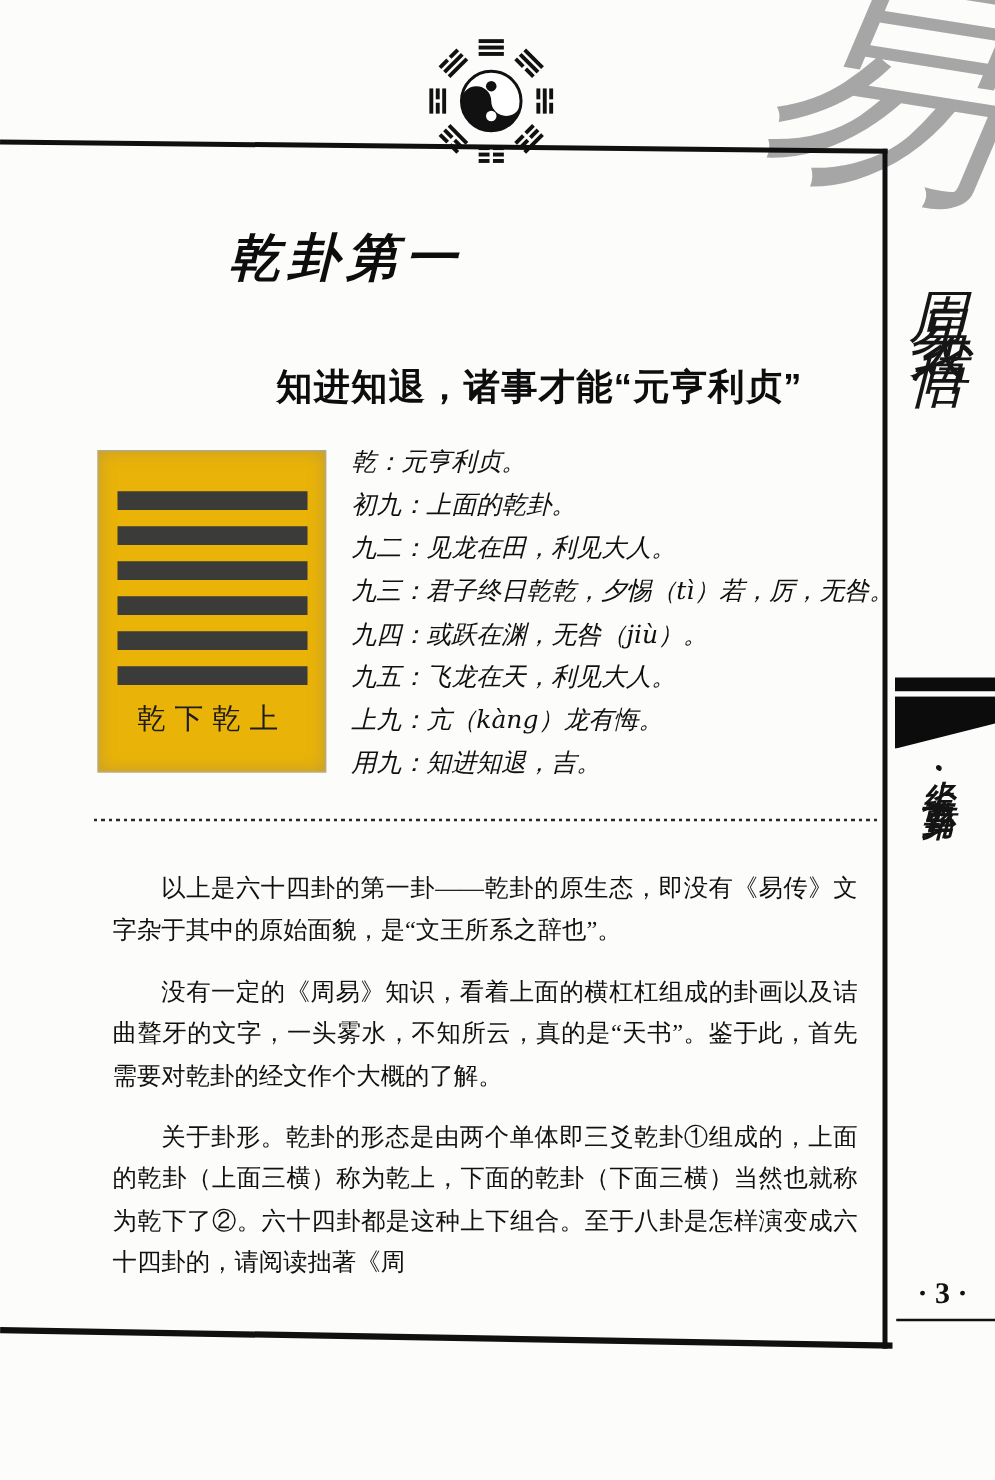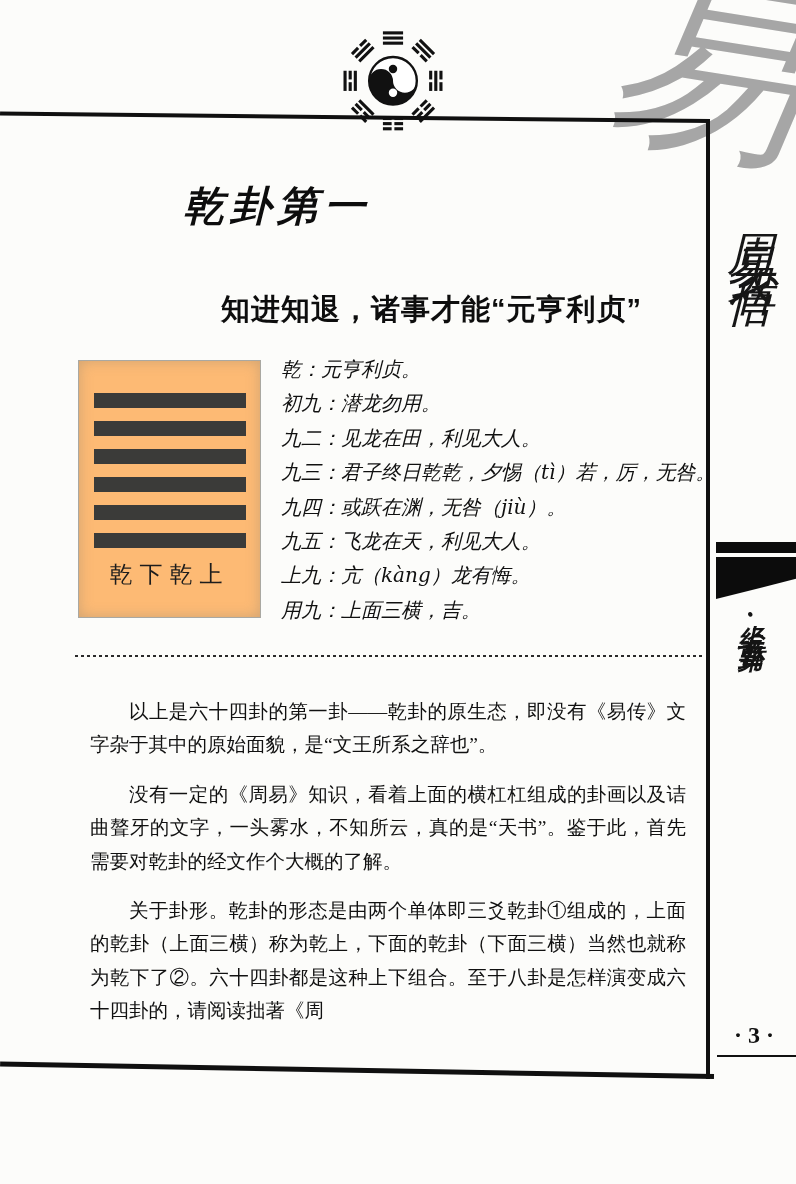--- a/index.html
+++ b/index.html
@@ -35,21 +35,21 @@
     font-family:"DejaVu Serif",serif;color:#0d0d0d;
   }
   .chapter-subtitle{
     position:absolute;left:221px;top:246px;
     font-size:29px;font-weight:bold;letter-spacing:1px;
     font-family:"Liberation Sans","DejaVu Sans",sans-serif;color:#0d0d0d;white-space:nowrap;margin-top:44px;
   }
   
   .hex-figure{
     position:absolute;left:78px;top:360px;width:181px;height:256px;
-    background:#fdba74;border:1px solid #a9a8a2;
+    background:#eab308;border:1px solid #a9a8a2;
     box-shadow:inset 0 0 14px rgba(120,120,115,.35);
   }
   .hex-bars{position:absolute;left:0;top:32px;width:100%;}
   .hex-bar{width:152px;height:15px;background:#3b3b39;margin:0 auto 13px auto;}
   .hex-caption{
     position:absolute;left:0;top:198px;width:100%;text-align:center;
     font-size:23px;letter-spacing:7px;color:#1c1c1c;
     font-family:"DejaVu Serif",serif;
   }
   
@@ -201,27 +201,27 @@
       <div class="hex-bar"></div>
       <div class="hex-bar"></div>
       <div class="hex-bar"></div>
       <div class="hex-bar"></div>
     </div>
     <div class="hex-caption">乾下乾上</div>
   </div>
 
   <div class="scripture">
     <div class="scripture-line">乾：元亨利贞。</div>
-    <div class="scripture-line">初九：潜龙勿用。</div>
+    <div class="scripture-line">初九：上面的乾卦。</div>
     <div class="scripture-line">九二：见龙在田，利见大人。</div>
     <div class="scripture-line">九三：君子终日乾乾，夕惕（tì）若，厉，无咎。</div>
     <div class="scripture-line">九四：或跃在渊，无咎（jiù）。</div>
     <div class="scripture-line">九五：飞龙在天，利见大人。</div>
     <div class="scripture-line">上九：亢（kàng）龙有悔。</div>
-    <div class="scripture-line">用九：上面三横，吉。</div>
+    <div class="scripture-line">用九：知进知退，吉。</div>
   </div>
 
   <div class="divider"></div>
 
   <div class="body-text">
     <p>以上是六十四卦的第一卦——乾卦的原生态，即没有《易传》文字杂于其中的原始面貌，是“文王所系之辞也”。</p>
     <p>没有一定的《周易》知识，看着上面的横杠杠组成的卦画以及诘曲聱牙的文字，一头雾水，不知所云，真的是“天书”。鉴于此，首先需要对乾卦的经文作个大概的了解。</p>
     <p>关于卦形。乾卦的形态是由两个单体即三爻乾卦①组成的，上面的乾卦（上面三横）称为乾上，下面的乾卦（下面三横）当然也就称为乾下了②。六十四卦都是这种上下组合。至于八卦是怎样演变成六十四卦的，请阅读拙著《周</p>
   </div>
 

